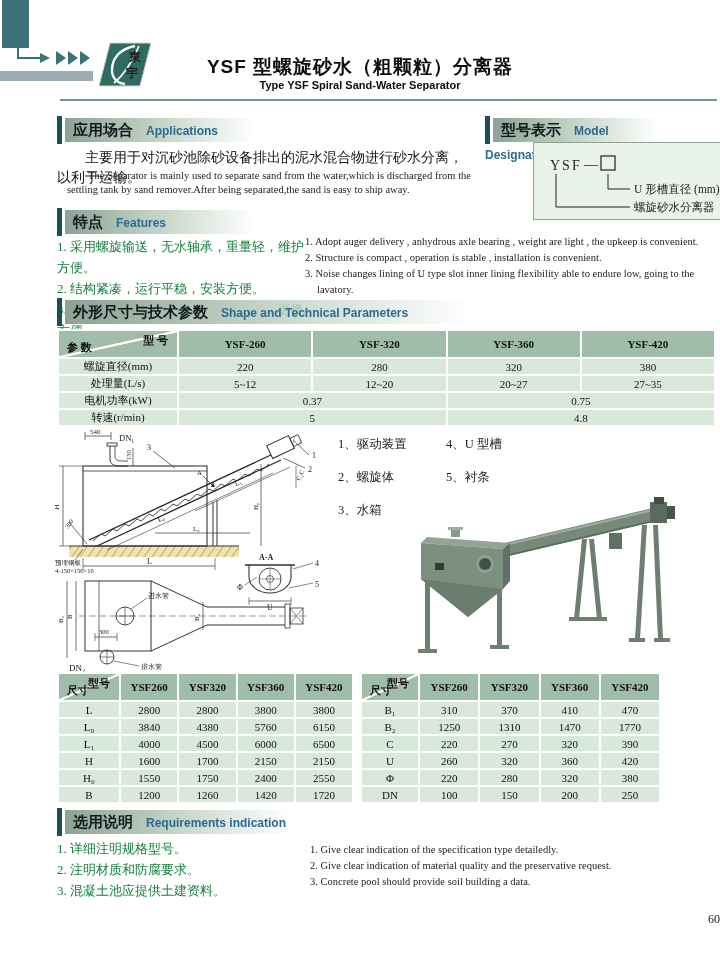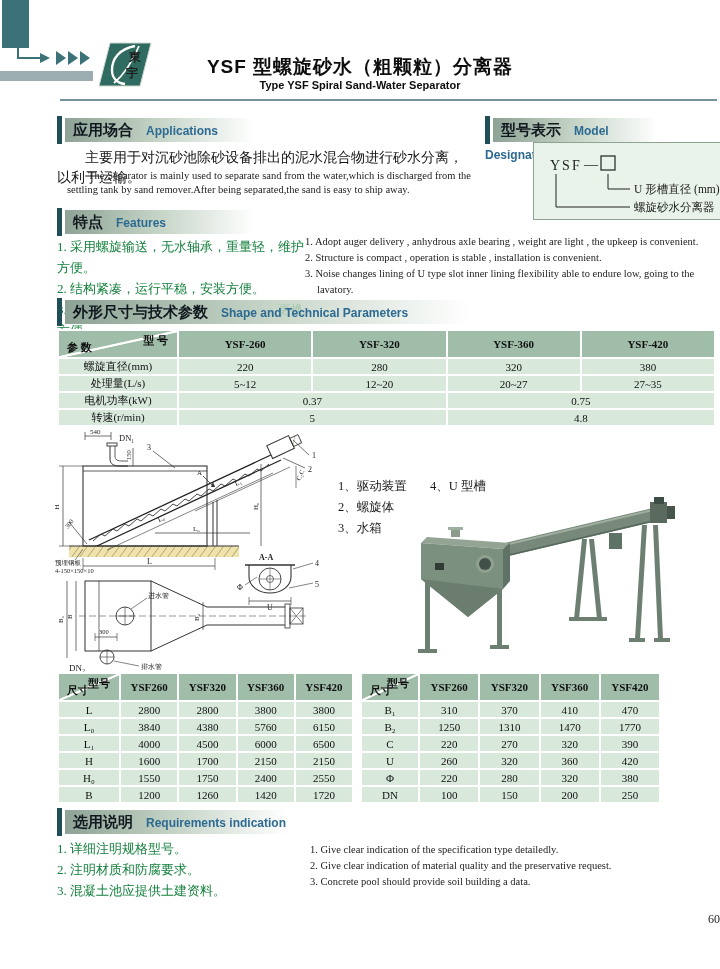--- a/index.html
+++ b/index.html
@@ -43,22 +43,22 @@
     background-image:linear-gradient(to bottom right,rgba(0,0,0,0) 47.5%,#ffffff 49%,#ffffff 52%,rgba(0,0,0,0) 53.5%);text-decoration:underline;}
   .ptable .c-top{position:absolute;top:2px;right:9px;font-weight:bold;}
   .ptable .c-bot{position:absolute;bottom:2px;left:8px;font-weight:bold;}
   .tbl-main{position:absolute;left:57px;top:329px;width:659px;}
   .tbl-main th.corner{width:118px;}
   .tbl-dimL{position:absolute;left:57px;top:672px;width:297px;}
   .tbl-dimL th.corner{width:60px;}
   .tbl-dimR{position:absolute;left:360px;top:672px;width:301px;}
   .tbl-dimR th.corner{width:56px;}
 
-  .legend{position:absolute;left:338px;top:478px;display:grid;grid-template-columns:92px auto;
-          grid-row-gap:4px;font-size:12.5px;color:#1c1c1c;}
+  .legend{position:absolute;left:338px;top:436px;display:grid;grid-template-columns:92px auto;
+          grid-row-gap:4px;font-size:12.5px;color:#1c1c1c;gap:16px;}
   .pagenum{position:absolute;left:14px;right:0;top:912px;text-align:right;font-size:12px;color:#222;margin-left:20px;}
 
   svg text{font-family:"Liberation Serif",serif;fill:#1c1c1c;}
 </style>
 </head>
 <body>
 
 <div class="page">
 
   <div class="corner-rect"></div>

